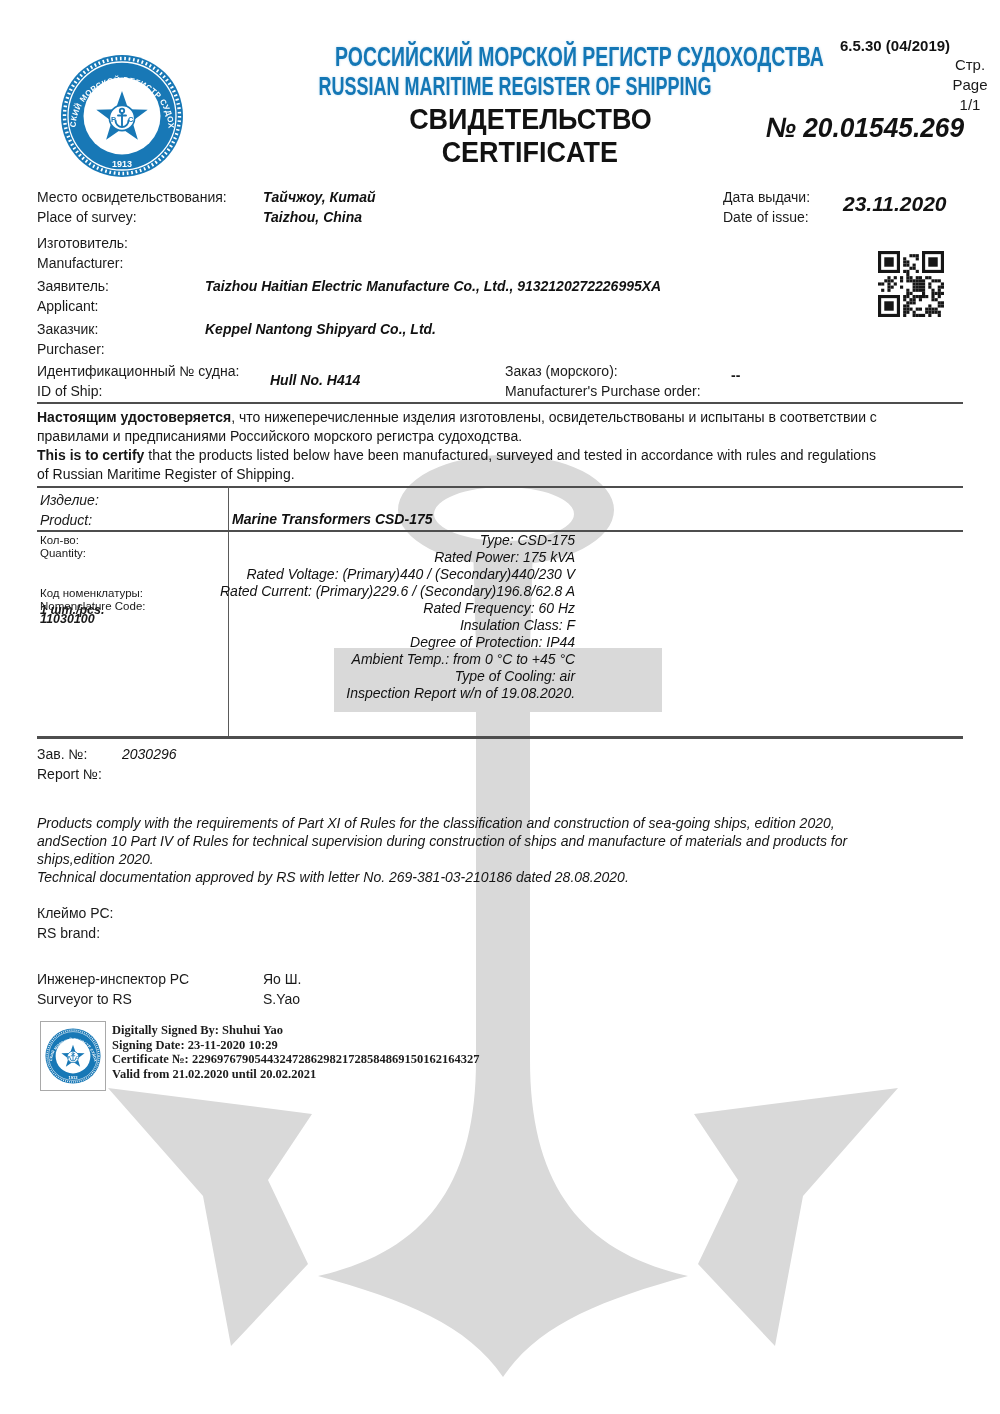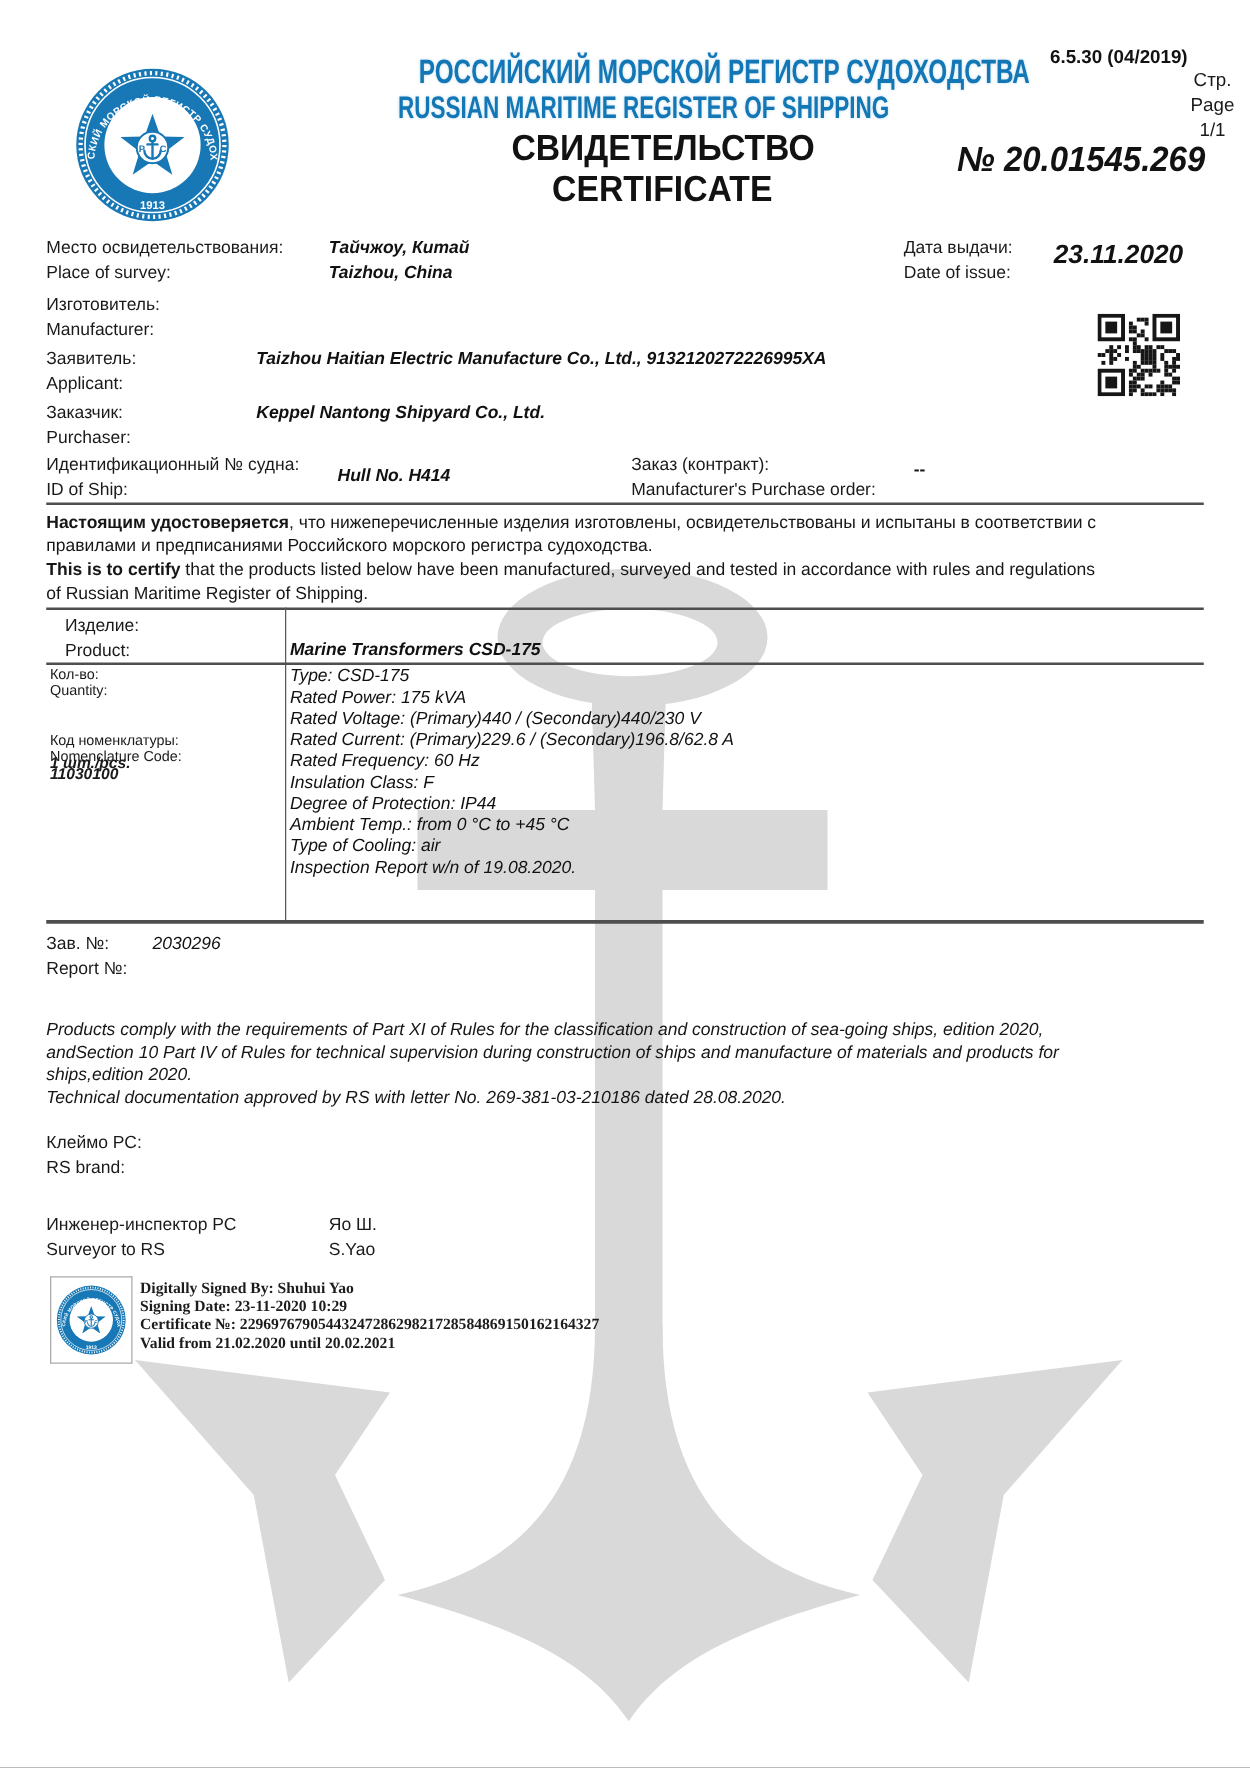--- a/index.html
+++ b/index.html
@@ -273,57 +273,57 @@
       <rect x="1" y="15" width="5" height="5" fill="#ffffff"></rect>
       <rect x="2" y="16" width="3" height="3" fill="#161616"></rect>
     </svg>
 
   <div class="abs z1 lbl nw" style="left:37px;top:361px;">
     <div>Идентификационный № судна:</div>
     <div>ID of Ship:</div>
   </div>
   <div class="abs z1 val nw" style="left:270px;top:370px;">Hull No. H414</div>
   <div class="abs z1 lbl nw" style="left:505px;top:361px;">
-    <div>Заказ (контракт):</div>
+    <div>Заказ (морского):</div>
     <div>Manufacturer's Purchase order:</div>
   </div>
   <div class="abs z1 nw" style="left:731px;top:367px;font-weight:bold;font-size:14px;">--</div>
 
   <div class="hr z1" style="left:37px;top:402px;width:926px;height:2px;"></div>
 
   <div class="abs z1 para" style="left:37px;top:408px;width:940px;">
     <div class="nw"><b>Настоящим удостоверяется</b><span>, что нижеперечисленные изделия изготовлены, освидетельствованы и испытаны в соответствии с</span></div>
     <div class="nw">правилами и предписаниями Российского морского регистра судоходства.</div>
     <div class="nw"><b>This is to certify</b><span> that the products listed below have been manufactured, surveyed and tested in accordance with rules and regulations</span></div>
     <div class="nw">of Russian Maritime Register of Shipping.</div>
   </div>
 
   <div class="hr z1" style="left:37px;top:486px;width:926px;height:2px;"></div>
   <div class="hr z1" style="left:228px;top:486px;width:1px;height:251px;background:#5a5a5a;"></div>
   <div class="hr z1" style="left:37px;top:530px;width:926px;height:2px;"></div>
   <div class="hr z1" style="left:37px;top:736px;width:926px;height:3px;"></div>
 
-  <div class="abs z1 lbl nw" style="left:52px;top:490px;">
+  <div class="abs z1 lbl nw" style="left:40px;top:490px;font-style:italic;">
     <div>Изделие:</div>
     <div>Product:</div>
   </div>
   <div class="abs z1 val nw" style="left:232px;top:509px;">Marine Transformers CSD-175</div>
 
   <div class="abs z1 sm nw" style="left:40px;top:534px;">
     <div>Кол-во:</div>
     <div>Quantity:</div>
     <div style="font-size:12.5px;font-weight:bold;font-style:italic;margin-top:44px;">1 шт./pcs.</div>
   </div>
   <div class="abs z1 sm nw" style="left:40px;top:587px;">
     <div>Код номенклатуры:</div>
     <div>Nomenclature Code:</div>
     <div style="font-size:12.5px;font-weight:bold;font-style:italic;">11030100</div>
   </div>
 
-  <div class="abs z1 spec nw" style="left:232px;top:532px;">
+  <div class="abs z1 spec nw" style="left:220px;top:532px;text-align:right;">
     <div>Type: CSD-175</div>
     <div>Rated Power: 175 kVA</div>
     <div>Rated Voltage: (Primary)440 / (Secondary)440/230 V</div>
     <div>Rated Current: (Primary)229.6 / (Secondary)196.8/62.8 A</div>
     <div>Rated Frequency: 60 Hz</div>
     <div>Insulation Class: F</div>
     <div>Degree of Protection: IP44</div>
     <div>Ambient Temp.: from 0 °C to +45 °C</div>
     <div>Type of Cooling: air</div>
     <div>Inspection Report w/n of 19.08.2020.</div>

